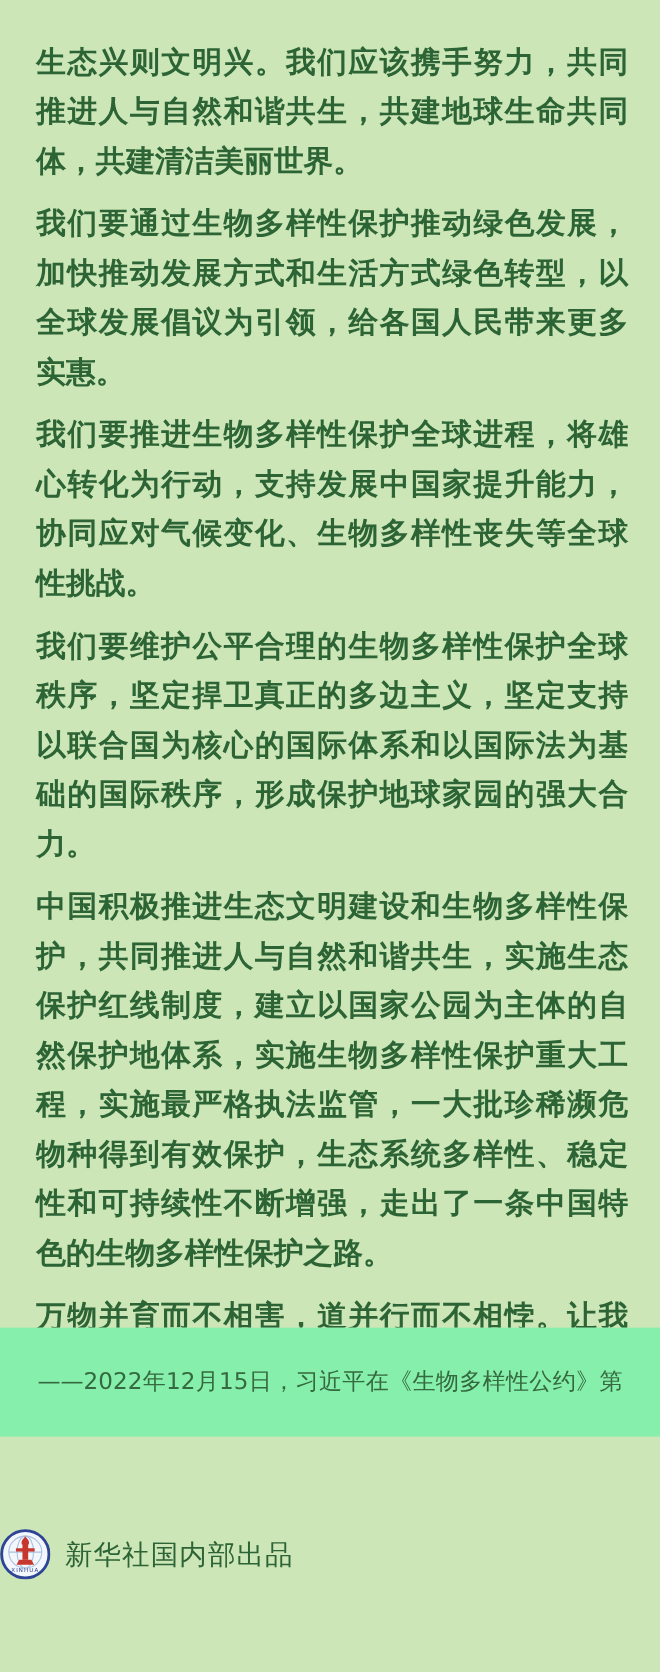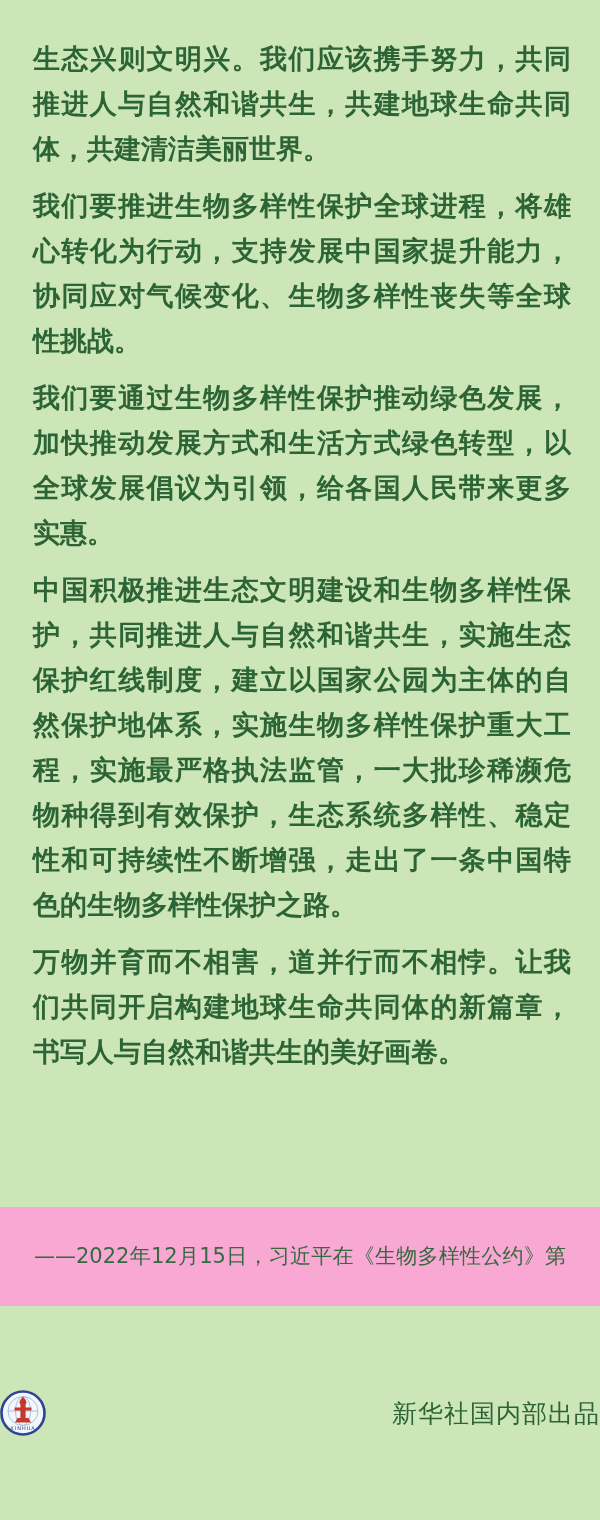--- a/index.html
+++ b/index.html
@@ -10,73 +10,74 @@
     overflow: hidden;
   }
   .page { width: 600px; height: 1520px; display: flex; flex-direction: column; }
 
   
   .quote {
     height: 1225px;
     box-sizing: border-box;
     padding: 37px 29px 0 33px;
     overflow: hidden;
-    font-family: Liberation Serif, serif;
+    font-family: Liberation Mono, monospace;
     font-weight: 700;
     font-size: 27px;
     line-height: 45px;
     color: #2d6435;
     text-align: justify;
     text-justify: inter-ideograph;
   }
   .quote p { margin: 0 0 12px 0; }
 
   
   .attribution-band {
     height: 101px;
     box-sizing: border-box;
-    background: #f9a8d4;
+    background: #86efac;
     padding: 0 34px;
     display: flex;
     flex-direction: column;
     justify-content: center;
     font-family: "DejaVu Sans", sans-serif;
     font-size: 21px;
     line-height: 35px;
     color: #35693f;
   }
   .attr-line {
     margin: 0;
     text-align: justify;
     text-align-last: justify;
   }
 
   
   .footer {
     height: 217px;
     display: flex;
     align-items: center;
-    justify-content: space-between;
+    justify-content: flex-start;
     gap: 13px;
     font-family: "DejaVu Sans", sans-serif;
     font-size: 25px;
     letter-spacing: 1px;
     color: #2d6435;
   }
   .logo { width: 46px; height: 46px; display: inline-block; flex: 0 0 auto; }
 </style>
 </head>
 <body>
 
 <div class="page">
 
   <section class="quote">
     <p>生态兴则文明兴。我们应该携手努力，共同推进人与自然和谐共生，共建地球生命共同体，共建清洁美丽世界。</p>
+    <p>我们要通过生物多样性保护推动绿色发展，加快推动发展方式和生活方式绿色转型，以全球发展倡议为引领，给各国人民带来更多实惠。</p>
     <p>我们要推进生物多样性保护全球进程，将雄心转化为行动，支持发展中国家提升能力，协同应对气候变化、生物多样性丧失等全球性挑战。</p>
-    <p>我们要通过生物多样性保护推动绿色发展，加快推动发展方式和生活方式绿色转型，以全球发展倡议为引领，给各国人民带来更多实惠。</p>
+    <p>我们要维护公平合理的生物多样性保护全球秩序，坚定捍卫真正的多边主义，坚定支持以联合国为核心的国际体系和以国际法为基础的国际秩序，形成保护地球家园的强大合力。</p>
     <p>中国积极推进生态文明建设和生物多样性保护，共同推进人与自然和谐共生，实施生态保护红线制度，建立以国家公园为主体的自然保护地体系，实施生物多样性保护重大工程，实施最严格执法监管，一大批珍稀濒危物种得到有效保护，生态系统多样性、稳定性和可持续性不断增强，走出了一条中国特色的生物多样性保护之路。</p>
     <p>万物并育而不相害，道并行而不相悖。让我们共同开启构建地球生命共同体的新篇章，书写人与自然和谐共生的美好画卷。</p>
   </section>
 
   <section class="attribution-band">
     <p class="attr-line">——2022年12月15日，习近平在《生物多样性公约》第</p>
   </section>
 
   <footer class="footer">
     <span class="logo">

